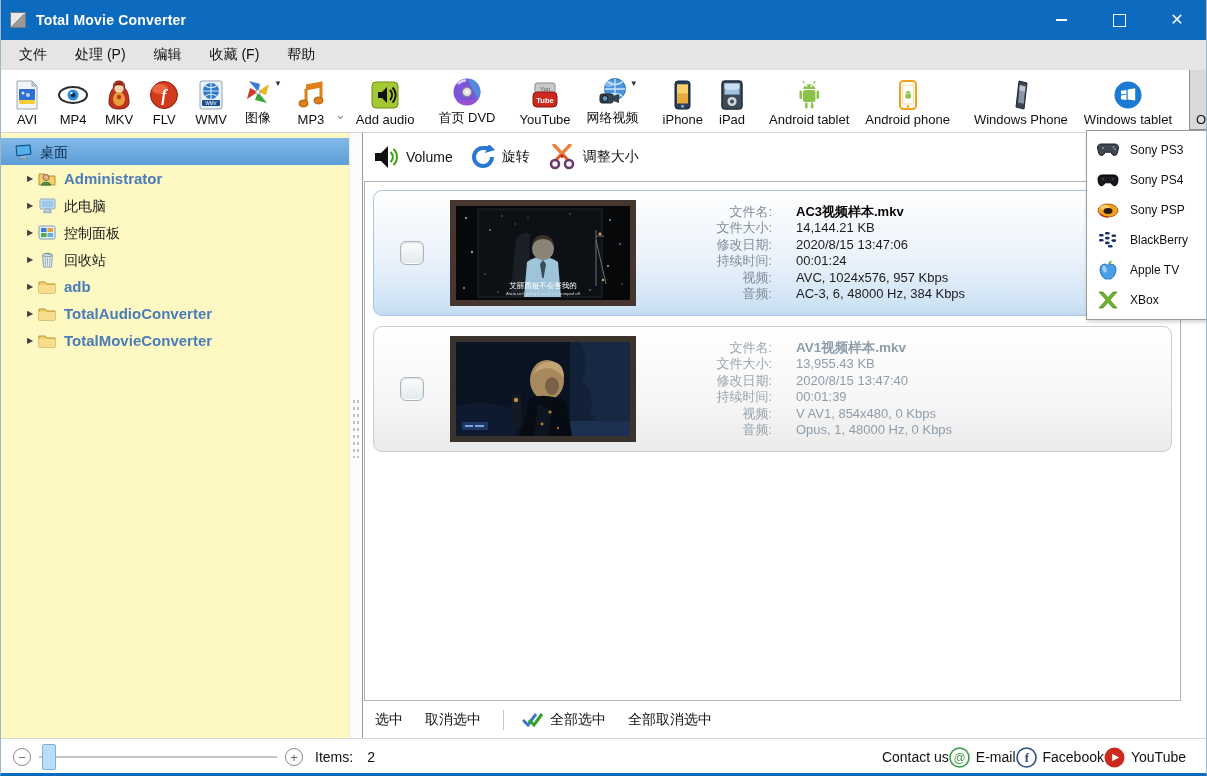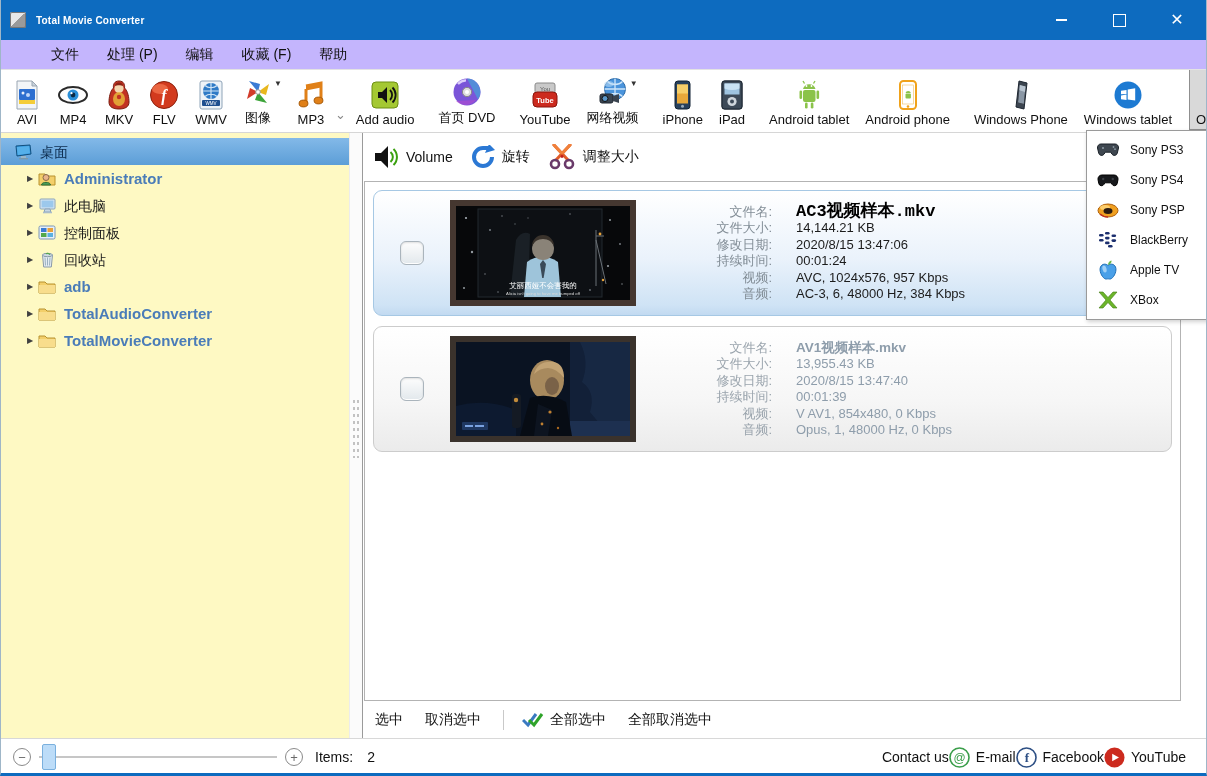--- a/index.html
+++ b/index.html
@@ -2,29 +2,29 @@
 <html><head>
 <meta charset="utf-8">
 <style>
   html,body{margin:0;padding:0;}
   body{width:1207px;height:776px;overflow:hidden;font-family:"Liberation Sans","DejaVu Sans",sans-serif;background:#fff;}
   .window{width:1207px;height:776px;position:relative;box-sizing:border-box;border-left:1px solid #9fb6c8;border-right:1px solid #9fb6c8;border-bottom:3px solid #0d6bbf;background:#fff;overflow:hidden;}
 
   
   .titlebar{height:40px;background:#0d6bbf;display:flex;align-items:center;color:#fff;}
   .app-icon{width:16px;height:16px;margin:0 10px 0 9px;background:linear-gradient(135deg,#e8e8e8 50%,#9a9a9a 50%);border-radius:2px;box-shadow:inset 0 0 0 1px #777;}
-  .titlebar .title{font-size:10px;font-weight:bold;letter-spacing:.2px;}
+  .titlebar .title{font-size:14px;font-weight:bold;letter-spacing:.2px;}
   .win-controls{margin-left:auto;display:flex;height:100%;}
   .win-btn{width:58px;height:100%;display:flex;align-items:center;justify-content:center;color:#fff;font-size:15px;}
   .min-glyph{display:block;width:11px;height:1.4px;background:#fff;}
   .max-glyph{display:block;width:11px;height:11px;border:1.4px solid #fff;}
   .close-glyph{font-size:16px;line-height:1;}
 
   
-  .menubar{height:29px;display:flex;align-items:center;border-bottom:1px solid #e3e3e3;background:#c4b5fd;font-size:14px;color:#111;padding-left:32px;}
+  .menubar{height:29px;display:flex;align-items:center;border-bottom:1px solid #e3e3e3;background:#e5e5e5;font-size:14px;color:#111;}
   .menu-item{padding:0 14px;}
   .menu-item:first-child{padding-left:18px;}
 
   
   .toolbar{height:62px;display:flex;align-items:flex-end;border-bottom:1px solid #d6d6d6;background:#fff;padding-left:4px;position:relative;white-space:nowrap;overflow:hidden;}
   .tb-btn{display:inline-flex;flex-direction:column;align-items:center;justify-content:flex-end;height:56px;padding:2px 6px;margin:0 1px 2px 1px;font-size:13px;color:#111;border:1px solid transparent;}
   .tb-btn .iconw{height:33px;display:flex;align-items:center;justify-content:center;position:relative;}
   .tb-btn .lbl{margin-top:1px;}
   .tb-sep{width:1px;height:52px;background:#c9c9c9;margin:0 4px 4px 4px;align-self:flex-end;}
   .dd-arrow{font-size:8px;color:#333;position:absolute;right:-9px;top:4px;}
@@ -58,21 +58,21 @@
   .list-panel{flex:1;border:1px solid #b3b3b3;margin:0 25px 0 1px;background:#fff;padding:8px;overflow:hidden;}
   .file-row{height:126px;border-radius:9px;margin-bottom:10px;display:flex;align-items:center;box-sizing:border-box;}
   .row-sel{background:linear-gradient(180deg,#ffffff 0%,#eaf2fb 55%,#cfe3f5 92%,#c2daf1 100%);border:1px solid #a6c8e4;}
   .row-unsel{background:linear-gradient(180deg,#ffffff 0%,#f6f6f6 60%,#ebebeb 100%);border:1px solid #cccccc;}
   .cb-wrap{width:76px;display:flex;justify-content:center;}
   .checkbox{width:22px;height:22px;border-radius:6px;border:1px solid #aab4bc;background:linear-gradient(180deg,#fdfdfd,#e2e8ec);box-shadow:inset 0 1px 2px rgba(0,0,0,.12), inset 0 -1px 0 #fff;}
   .thumb{width:186px;height:106px;flex:none;}
   .details{margin-left:24px;display:grid;grid-template-columns:112px auto;column-gap:24px;font-size:13px;line-height:16.5px;}
   .dlabel{text-align:right;color:#828d96;}
   .row-sel .dvalue{color:#1c1c1c;}
-  .row-sel .fname{font-weight:bold;color:#000;font-size:17px;font-family:Liberation Mono, monospace;}
+  .row-sel .fname{font-weight:bold;color:#000;font-size:13px;}
   .row-unsel .dlabel{color:#9aa4ad;}
   .row-unsel .dvalue{color:#8e9dab;}
   .row-unsel .fname{font-weight:bold;color:#8e9dab;font-size:13.5px;}
 
   .selectbar{height:37px;display:flex;align-items:center;font-size:14px;color:#111;padding-left:12px;}
   .sb-link{margin-right:22px;display:flex;align-items:center;}
   .sb-sep{width:1px;height:20px;background:#c9c9c9;margin-right:18px;}
   .dblcheck{margin-right:6px;display:flex;align-items:center;}
 
   

